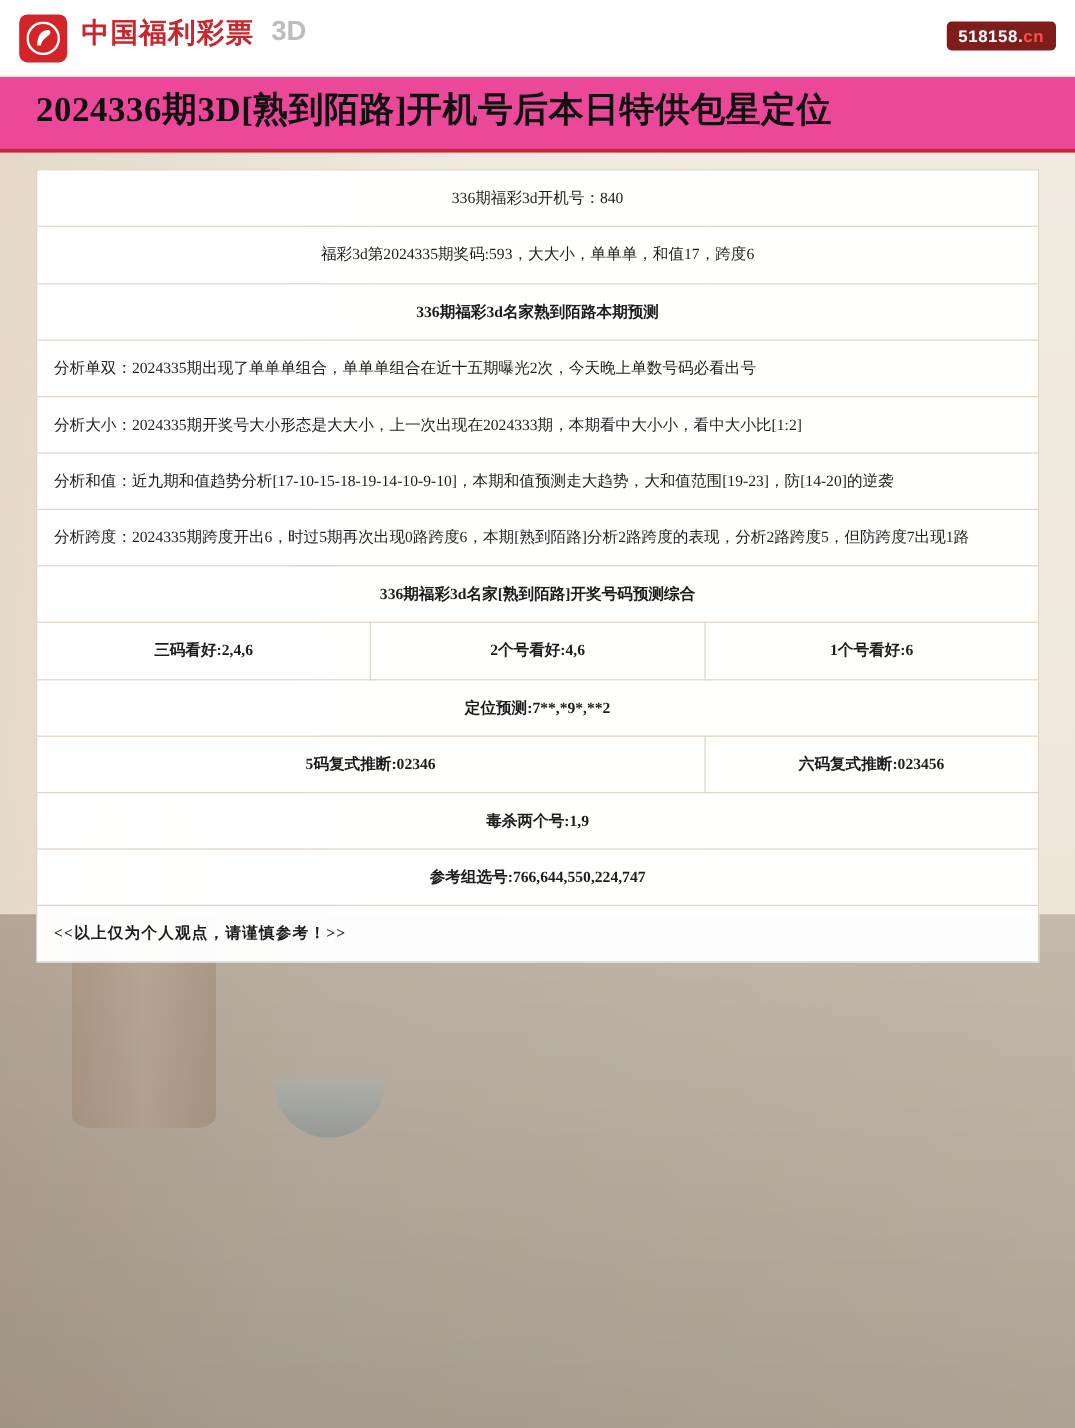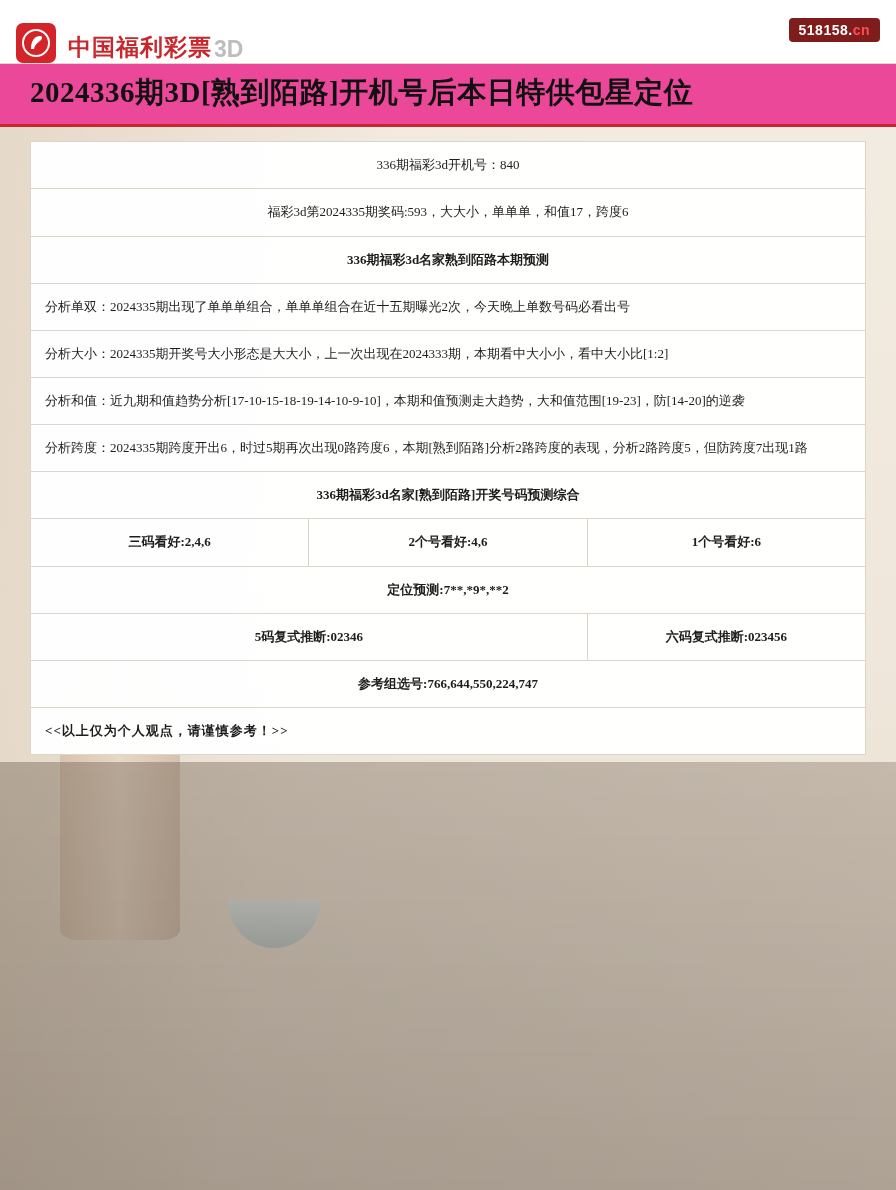--- a/index.html
+++ b/index.html
@@ -68,22 +68,22 @@
     box-sizing: border-box;
   }
 
   
   .header {
     position: relative;
     height: 64px;
     background: #ffffff;
     border-bottom: 1px solid #e2d9cd;
     display: flex;
-    align-items: flex-end;
-    padding: 0 16px;
+    align-items: flex-start;
+    padding: 12px 16px;
     box-sizing: border-box;
   }
   .logo-mark {
     width: 40px;
     height: 40px;
     border-radius: 7px;
     background: #d3242a;
     display: flex;
     align-items: center;
     justify-content: center;
@@ -95,21 +95,21 @@
     font-size: 23px;
     font-weight: bold;
     color: #c8272d;
     letter-spacing: 1px;
     font-family: "Liberation Sans", sans-serif;
   }
   .logo-3d {
     font-size: 23px;
     font-weight: bold;
     color: #bdbdbd;
-    margin-left: 2px;
+    margin-left: 14px;
   }
   .site-badge {
     position: absolute;
     right: 16px;
     top: 18px;
     background: #7f1d1d;
     border-radius: 4px;
     padding: 4px 10px;
     font-size: 14px;
     font-weight: bold;
@@ -231,20 +231,23 @@
           <td class="center bold">1个号看好:6</td>
         </tr>
         <tr>
           <td class="center bold tall" colspan="3">定位预测:7**,*9*,**2</td>
         </tr>
         <tr>
           <td class="center bold" colspan="2">5码复式推断:02346</td>
           <td class="center bold">六码复式推断:023456</td>
         </tr>
         <tr>
+          <td class="center bold tall" colspan="3">毒杀两个号:1,9</td>
+        </tr>
+        <tr>
           <td class="center bold tall" colspan="3">参考组选号:766,644,550,224,747</td>
         </tr>
         <tr>
           <td class="footnote tall" colspan="3">&lt;&lt;以上仅为个人观点，请谨慎参考！&gt;&gt;</td>
         </tr>
       </tbody>
     </table>
   </div>
 
 </div>

